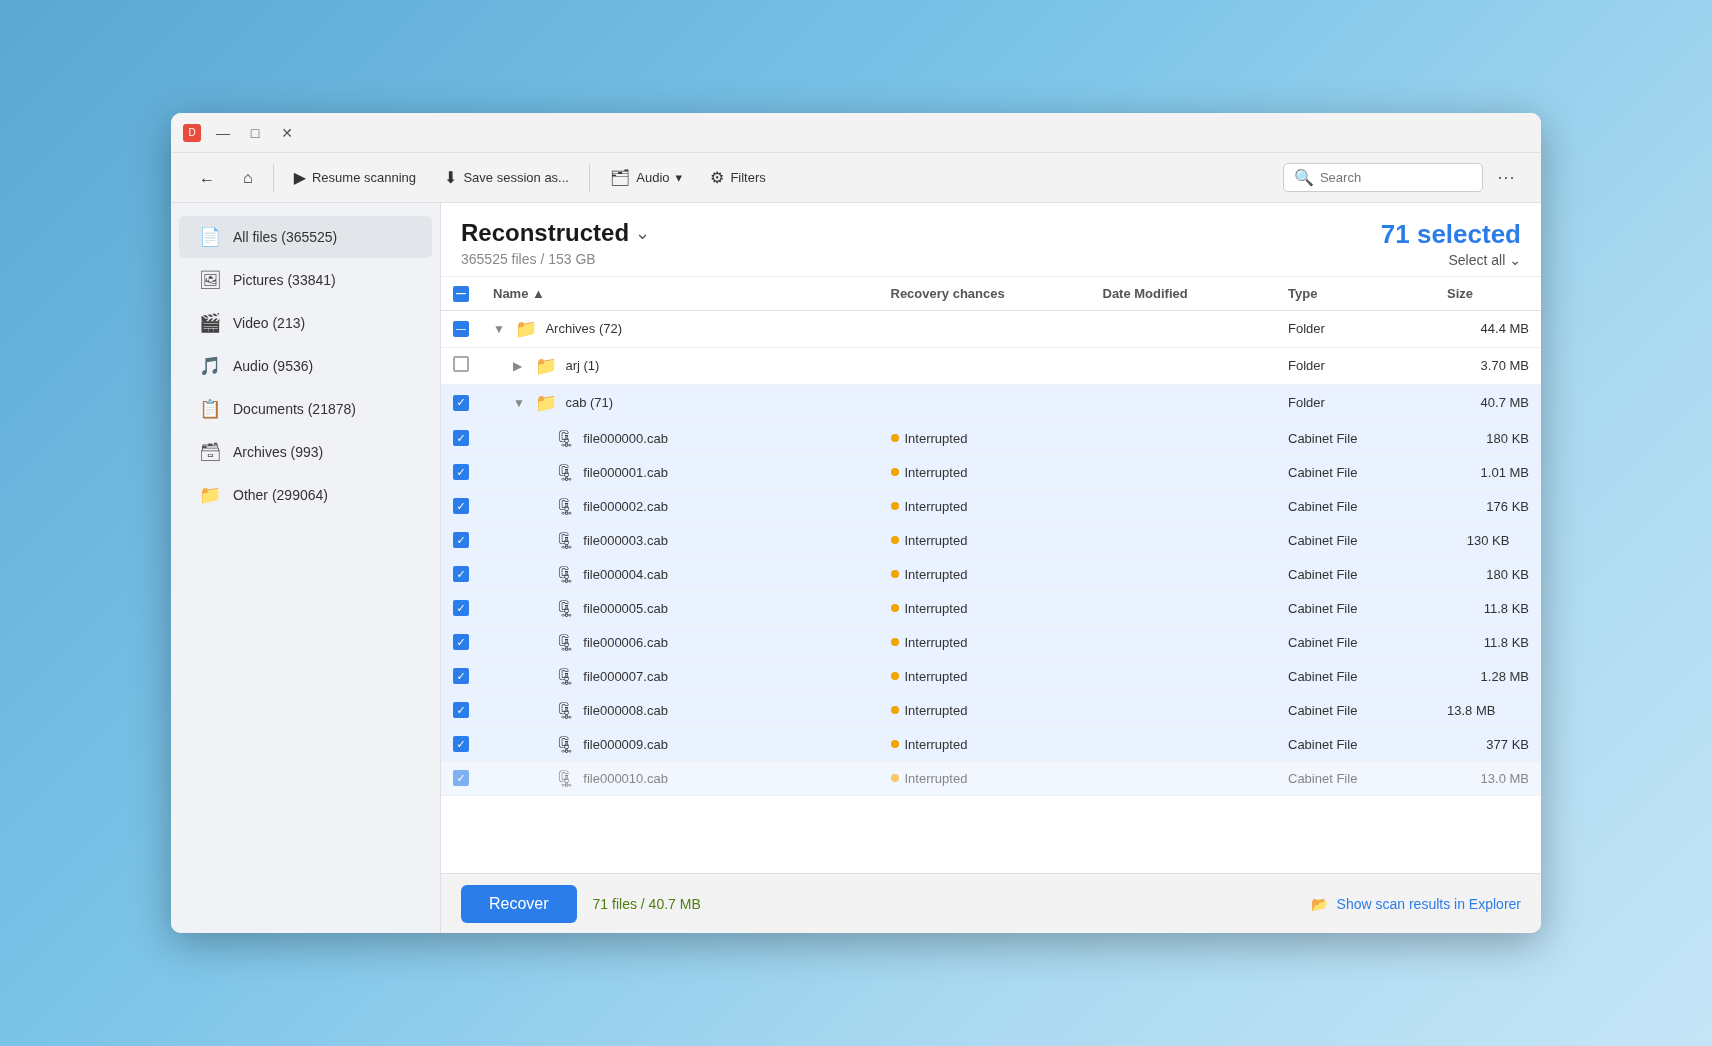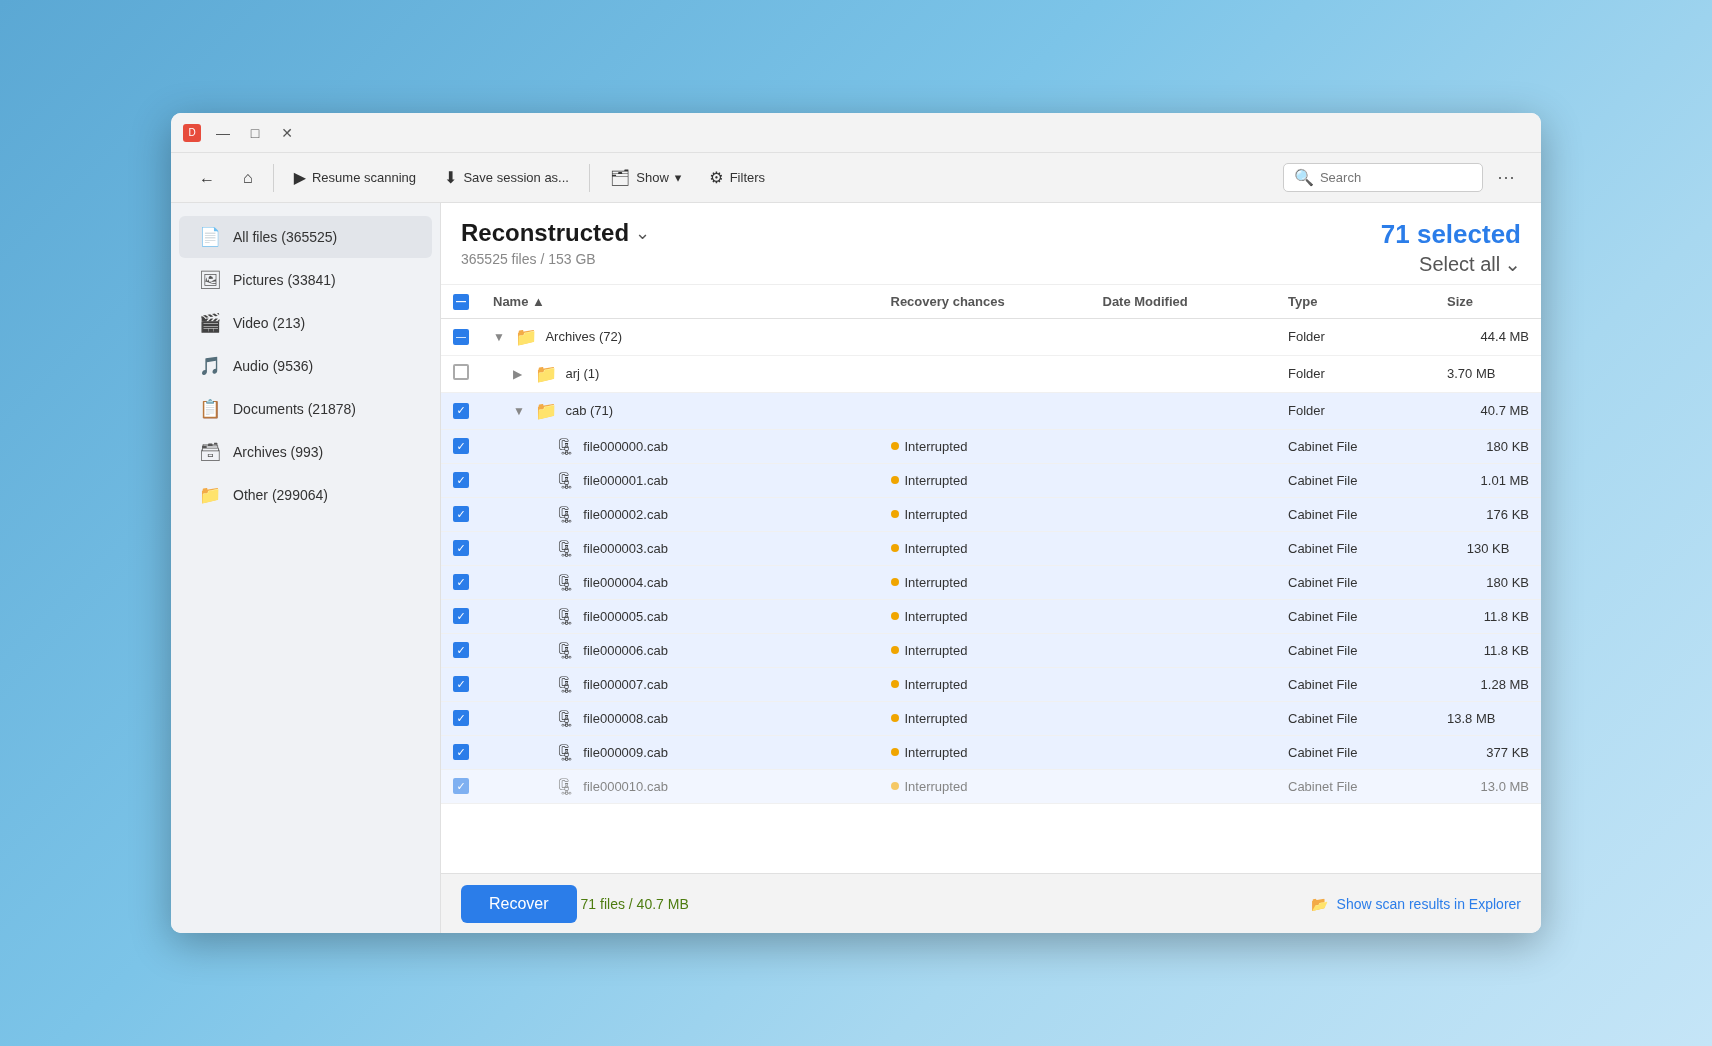--- a/index.html
+++ b/index.html
@@ -182,21 +182,21 @@
     .content-header-right { text-align: right; }
     .selected-count {
       font-size: 26px;
       font-weight: 700;
       color: #2b7de9;
     }
     .select-all-btn {
       display: flex;
       align-items: center;
       gap: 4px;
-      font-size: 20px;
+      font-size: 14px;
       color: #555;
       cursor: pointer;
       background: none;
       border: none;
       margin-top: 2px;
       float: right;
     }
 
     
     .file-table-container {
@@ -281,21 +281,21 @@
     }
 
     
     .bottom-bar {
       height: 60px;
       background: #f3f3f3;
       border-top: 1px solid #e0e0e0;
       display: flex;
       align-items: center;
       padding: 0 20px;
-      gap: 4px;
+      gap: 16px;
       flex-shrink: 0;
     }
     .recover-btn {
       background: #2b7de9;
       color: white;
       border: none;
       border-radius: 6px;
       padding: 10px 28px;
       font-size: 16px;
       font-weight: 500;
@@ -354,21 +354,21 @@
       <span class="toolbar-icon">▶</span>
       <span>Resume scanning</span>
     </button>
     <button class="toolbar-btn">
       <span class="toolbar-icon">⬇</span>
       <span>Save session as...</span>
     </button>
     <div class="toolbar-separator"></div>
     <button class="toolbar-btn">
       <span class="toolbar-icon">🗂</span>
-      <span>Show</span>
+      <span>Audio</span>
       <span>▾</span>
     </button>
     <button class="toolbar-btn">
       <span class="toolbar-icon">⚙</span>
       <span>Filters</span>
     </button>
     <div class="toolbar-spacer"></div>
     <div class="search-box">
       <span>🔍</span>
       <input type="text" placeholder="Search" style="">
@@ -472,21 +472,21 @@
                 <td>
                   <div class="file-name-cell" style="padding-left: 20px;">
                     <span class="folder-expand">▶</span>
                     <span style="font-size: 18px;">📁</span>
                     <span>arj (1)</span>
                   </div>
                 </td>
                 <td></td>
                 <td></td>
                 <td>Folder</td>
-                <td style="text-align: left;">3.70 MB</td>
+                <td style="text-align: right;">3.70 MB</td>
               </tr>
               <tr class="selected">
                 <td><div class="checkbox checked"></div></td>
                 <td>
                   <div class="file-name-cell" style="padding-left: 20px;">
                     <span class="folder-expand">▼</span>
                     <span style="font-size: 18px;">📁</span>
                     <span>cab (71)</span>
                   </div>
                 </td>

